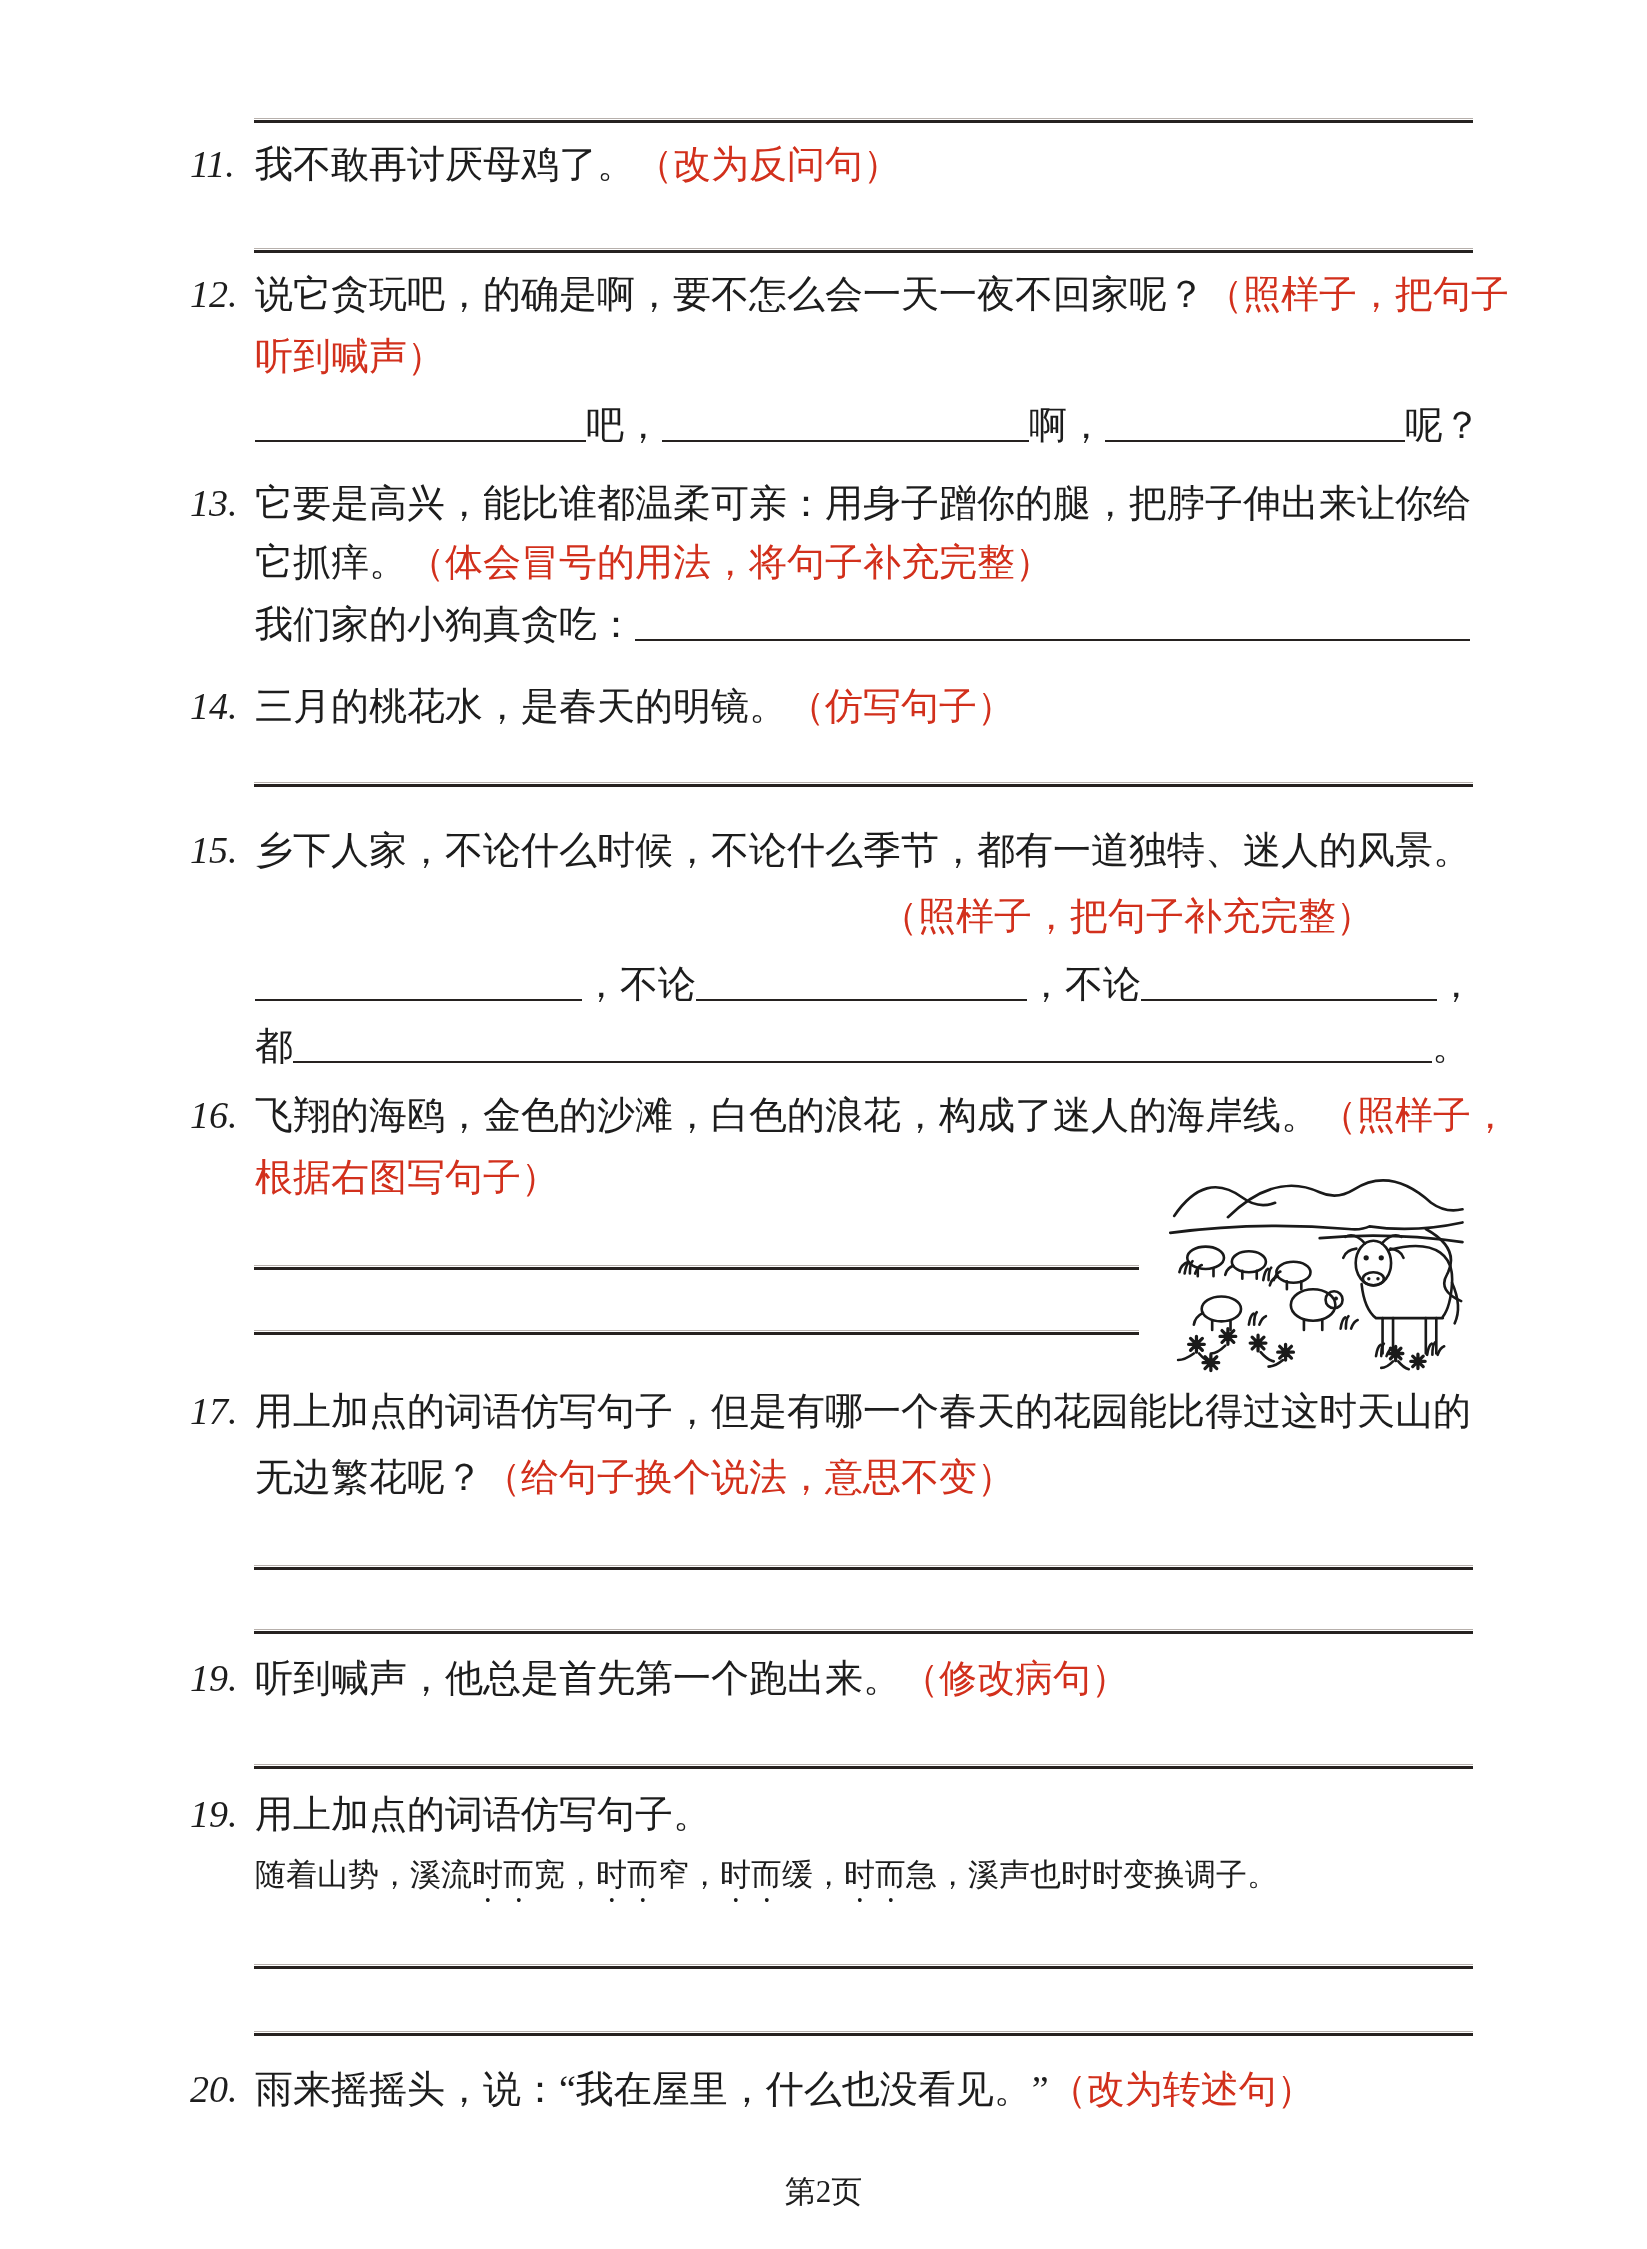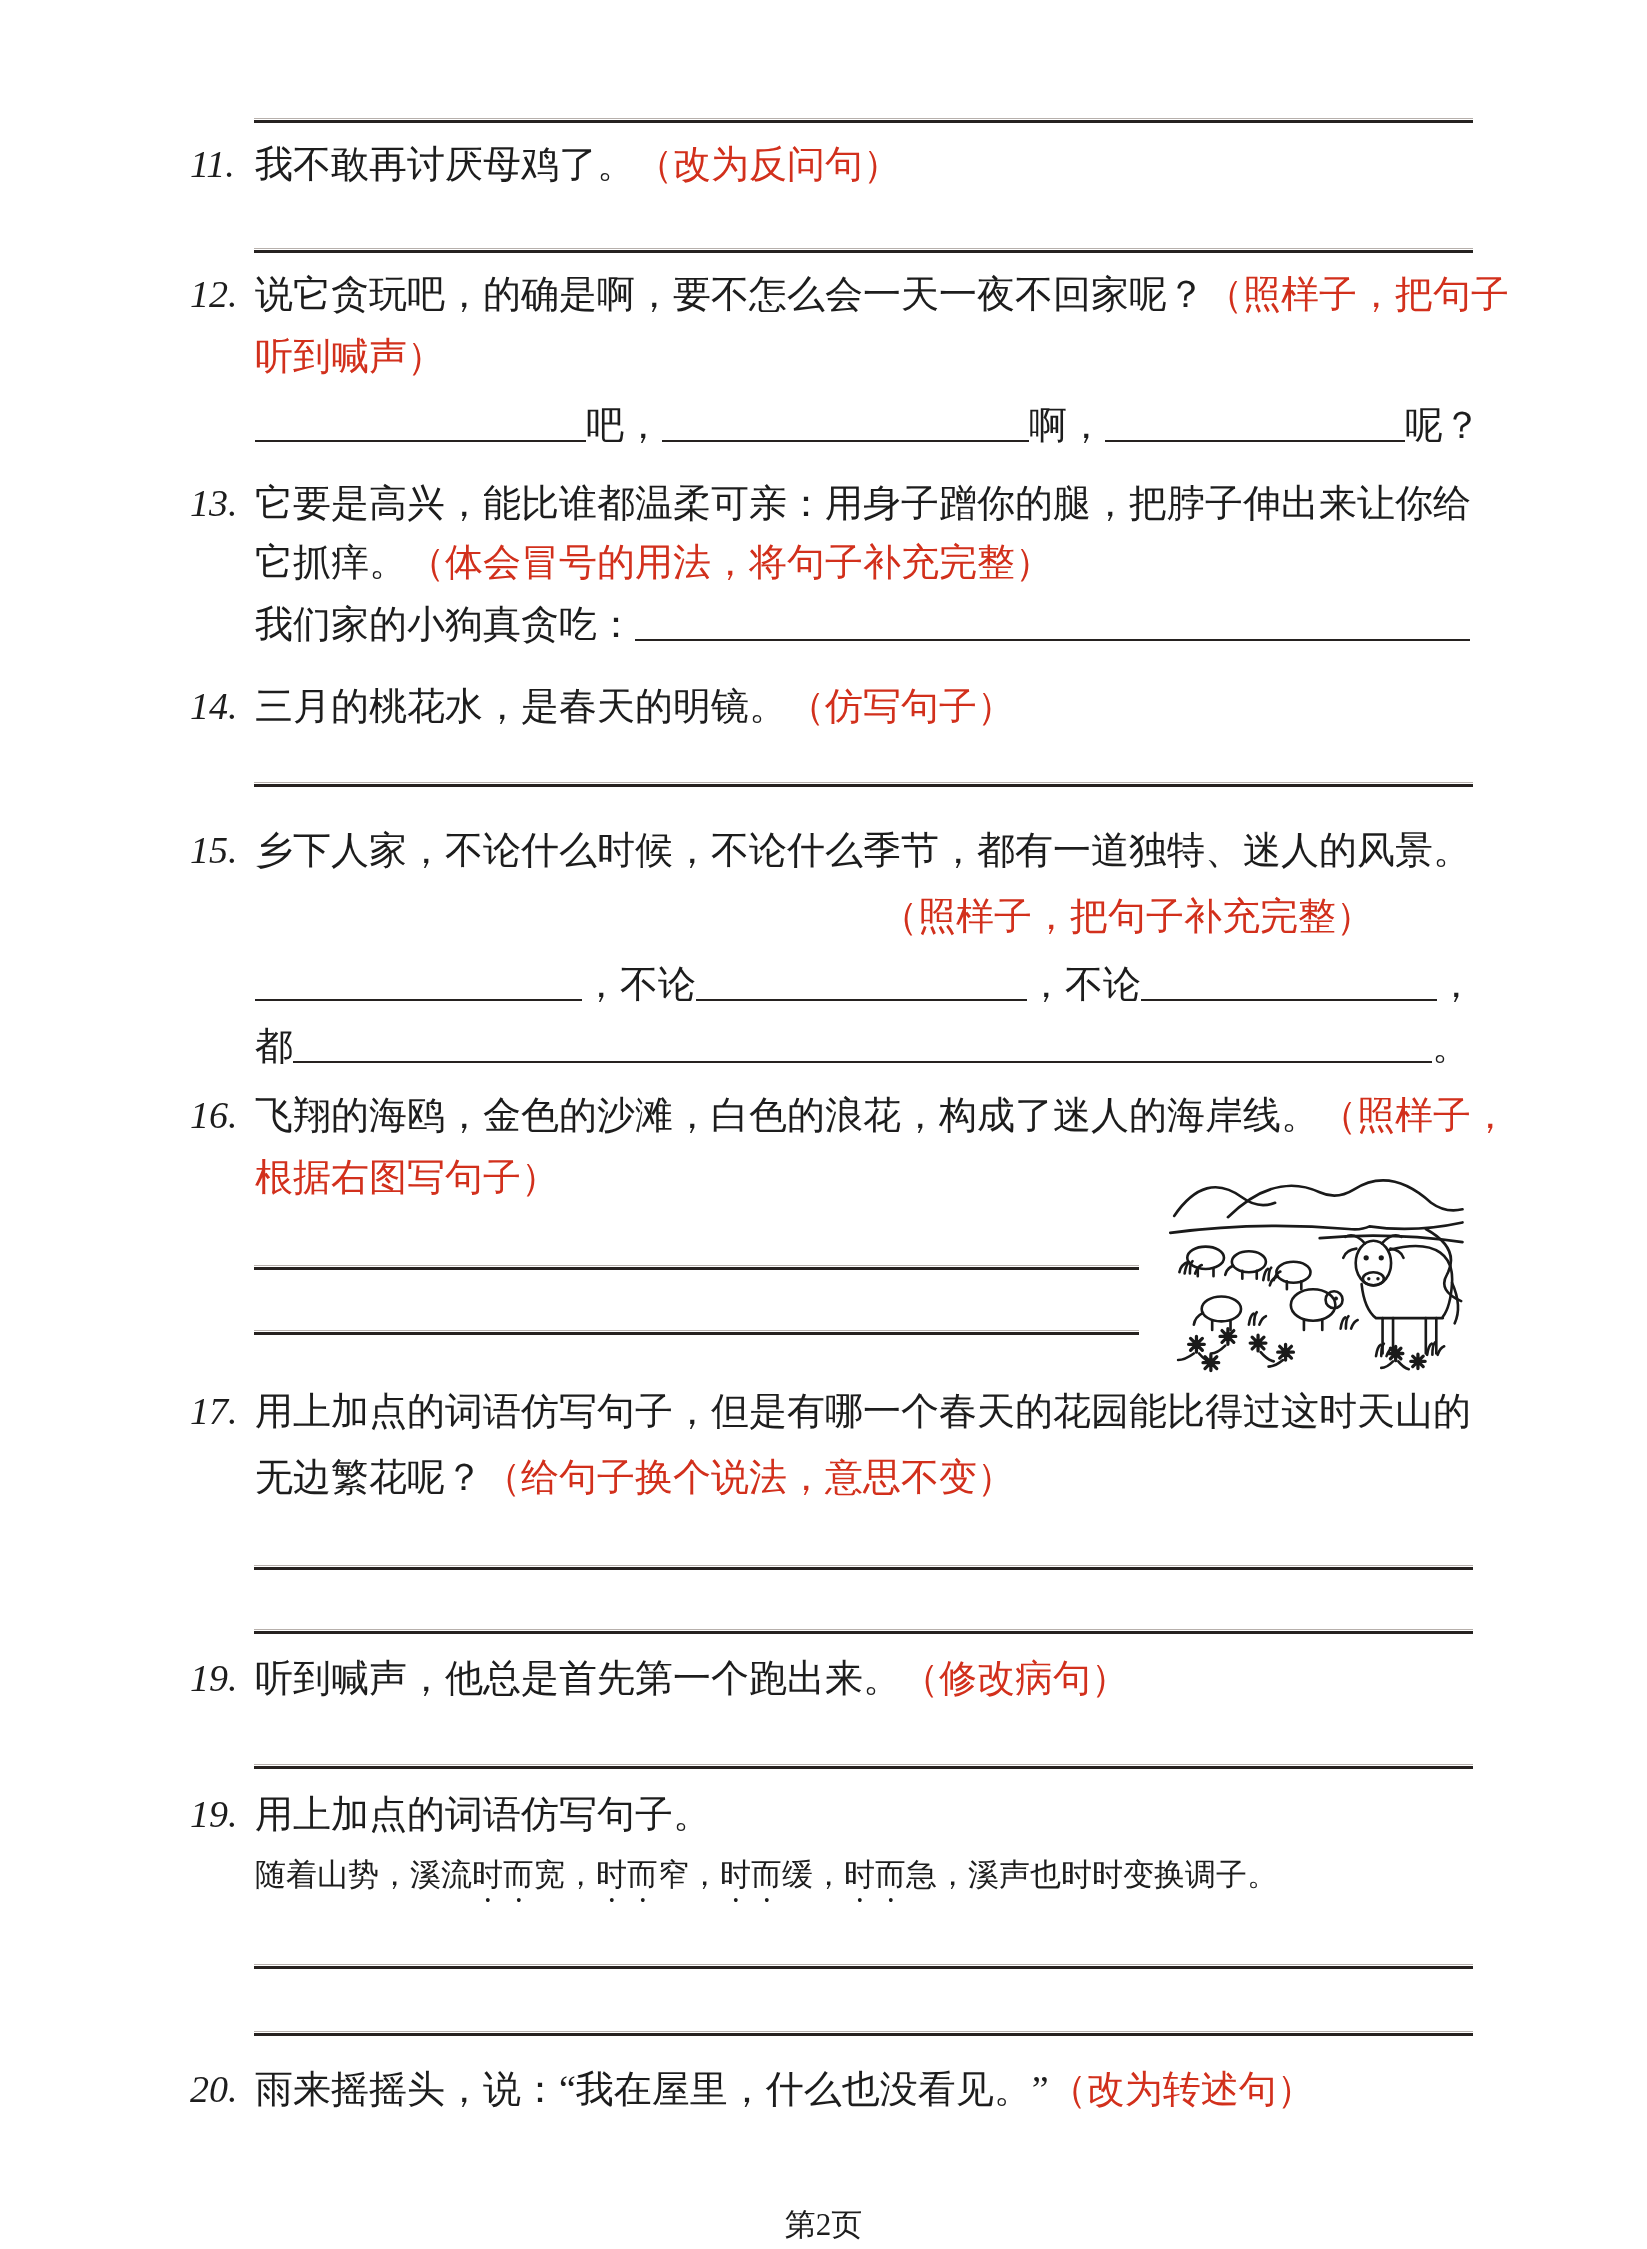--- a/index.html
+++ b/index.html
@@ -25,21 +25,21 @@
     vertical-align:-3.9px; height:6.5px;
   }
   .dots{
     -webkit-text-emphasis:filled dot #1d1d1d;
     -webkit-text-emphasis-position:under right;
     text-emphasis:filled dot #1d1d1d;
     text-emphasis-position:under right;
   }
   .footer{
     position:absolute; left:0; width:100%; text-align:center;
-    font-size:31px; color:var(--ink);margin-top:33px;
+    font-size:31px; color:var(--ink);
   }
   svg .stroke{ fill:none; stroke:#1a1a1a; stroke-width:4; stroke-linecap:round; stroke-linejoin:round; }
   svg .thick{ stroke-width:5; }
   svg .fill{ fill:#1a1a1a; stroke:none; }
 </style>
 </head>
 <body>
 
 <div class="rule" style="left:254px;top:118px;width:1219px"></div>
 

